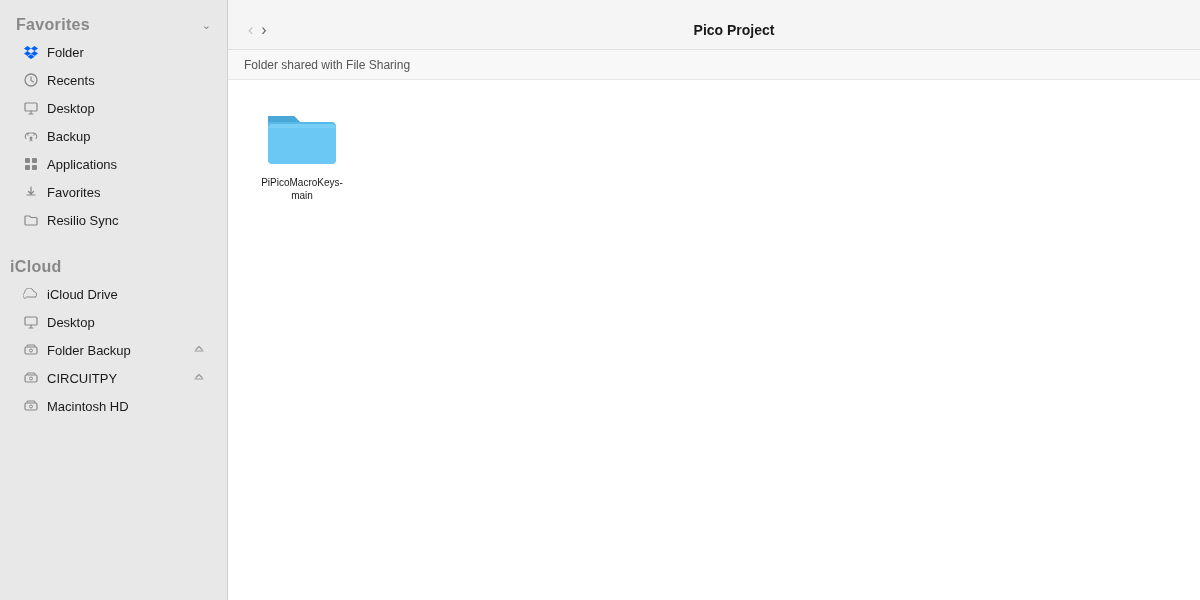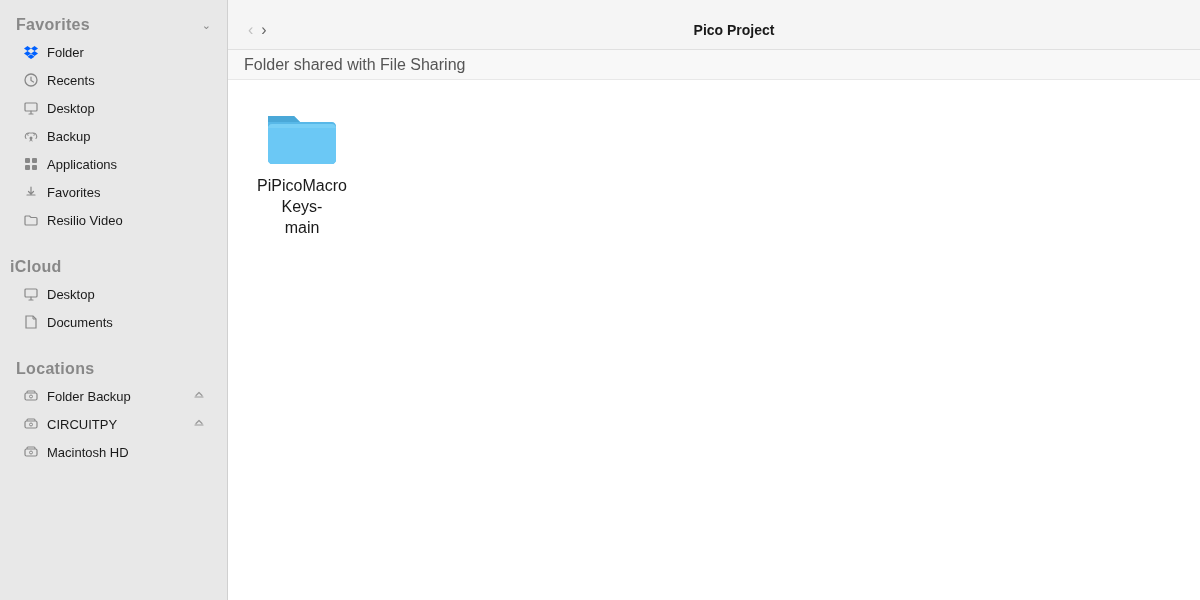--- a/index.html
+++ b/index.html
@@ -131,21 +131,21 @@
 
     .toolbar-wrapper {
       position: relative;
       width: 100%;
       display: flex;
       align-items: center;
     }
 
     .sharing-bar {
       padding: 6px 16px;
-      font-size: 16px;
+      font-size: 12px;
       color: #555;
       background: #f8f8f8;
       border-bottom: 1px solid #e8e8e8;
       height: 30px;
       display: flex;
       align-items: center;
     }
 
     .file-area {
       flex: 1;
@@ -167,21 +167,21 @@
     .folder-icon-wrapper {
       width: 80px;
       height: 66px;
       display: flex;
       align-items: center;
       justify-content: center;
       margin-bottom: 6px;
     }
 
     .folder-name {
-      font-size: 16px;
+      font-size: 10px;
       color: #1a1a1a;
       text-align: center;
       word-break: break-word;
       line-height: 1.3;
     }
   </style>
 </head>
 <body>
 
 <div class="sidebar">
@@ -259,51 +259,47 @@
     <span class="sidebar-item-label">Favorites</span>
   </div>
 
 
   <div class="sidebar-item">
     <span class="sidebar-item-icon">
       <svg width="14" height="12" viewBox="0 0 14 12" fill="none">
         <path d="M1 3C1 2.4 1.4 2 2 2H5.5L7 3.5H12C12.6 3.5 13 3.9 13 4.5V10C13 10.6 12.6 11 12 11H2C1.4 11 1 10.6 1 10V3Z" stroke="#888" stroke-width="1.2" fill="none"></path>
       </svg>
     </span>
-    <span class="sidebar-item-label">Resilio Video</span>
+    <span class="sidebar-item-label">Resilio Sync</span>
   </div>
 
   <div class="sidebar-section-header" style="margin-top: 8px; padding-left: 10px;">
     <span class="sidebar-section-label">iCloud</span>
   </div>
 
+  <div class="sidebar-item">
+    <span class="sidebar-item-icon">
+      <svg width="16" height="12" viewBox="0 0 16 12" fill="none">
+        <path d="M13 9H12.5C13.3 8.3 13.8 7.2 13.5 6C13.2 4.6 12 3.6 10.6 3.5C10.1 1.5 8.3 0 6.2 0C3.7 0 1.7 2 1.7 4.5C1.7 4.6 1.7 4.7 1.7 4.8C0.7 5.3 0 6.4 0 7.6C0 9 1 10.2 2.3 10.5C2.3 9.7 3 9 3.8 9H13Z" stroke="#888" stroke-width="1" fill="none"></path>
+      </svg>
+    </span>
+    <span class="sidebar-item-label">iCloud Drive</span>
+  </div>
 
   <div class="sidebar-item">
     <span class="sidebar-item-icon">
       <svg width="14" height="14" viewBox="0 0 14 14" fill="none">
         <rect x="1" y="2" width="12" height="8" rx="1" stroke="#888" stroke-width="1.2" fill="none"></rect>
         <path d="M5 13h4M7 10v3" stroke="#888" stroke-width="1.2" stroke-linecap="round"></path>
       </svg>
     </span>
     <span class="sidebar-item-label">Desktop</span>
   </div>
 
-  <div class="sidebar-item">
-    <span class="sidebar-item-icon">
-      <svg width="12" height="14" viewBox="0 0 12 14" fill="none">
-        <path d="M1 1H8L11 4V13H1V1Z" stroke="#888" stroke-width="1.2" fill="none"></path>
-        <path d="M8 1V4H11" stroke="#888" stroke-width="1.0"></path>
-      </svg>
-    </span>
-    <span class="sidebar-item-label">Documents</span>
-  </div>
-
-  <div class="sidebar-section-header" style="margin-top: 8px;">
-    <span class="sidebar-section-label">Locations</span>
-  </div>
+
 
   <div class="sidebar-item">
     <span class="sidebar-item-icon">
       <svg width="14" height="12" viewBox="0 0 14 12" fill="none">
         <rect x="1" y="3" width="12" height="7" rx="1.5" stroke="#888" stroke-width="1.2" fill="none"></rect>
         <path d="M3 3V2C3 1.4 3.4 1 4 1H10C10.6 1 11 1.4 11 2V3" stroke="#888" stroke-width="1.1"></path>
         <circle cx="7" cy="6.5" r="1.5" stroke="#888" stroke-width="1" fill="none"></circle>
       </svg>
     </span>
     <span class="sidebar-item-label">Folder Backup</span>

